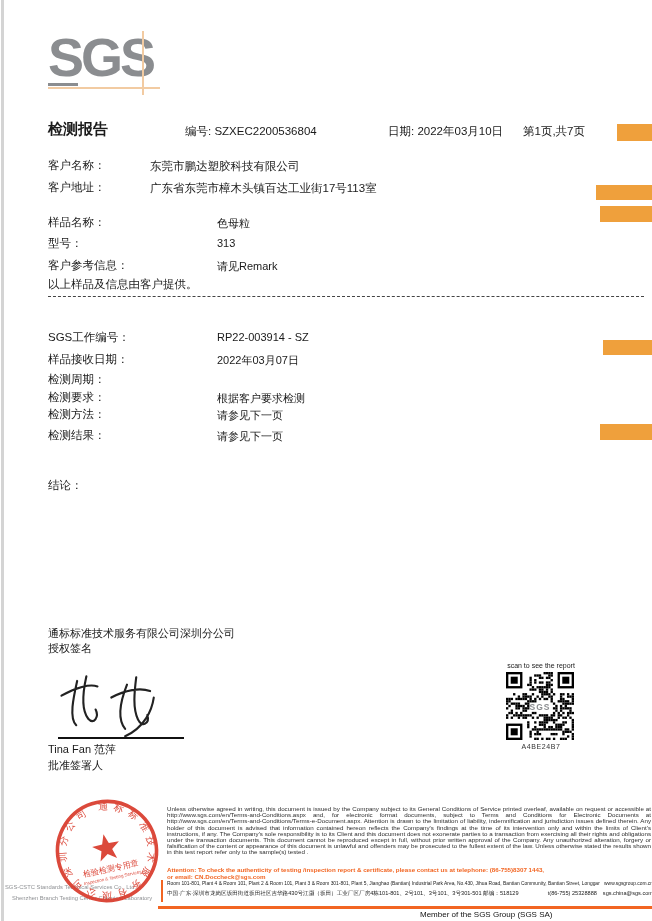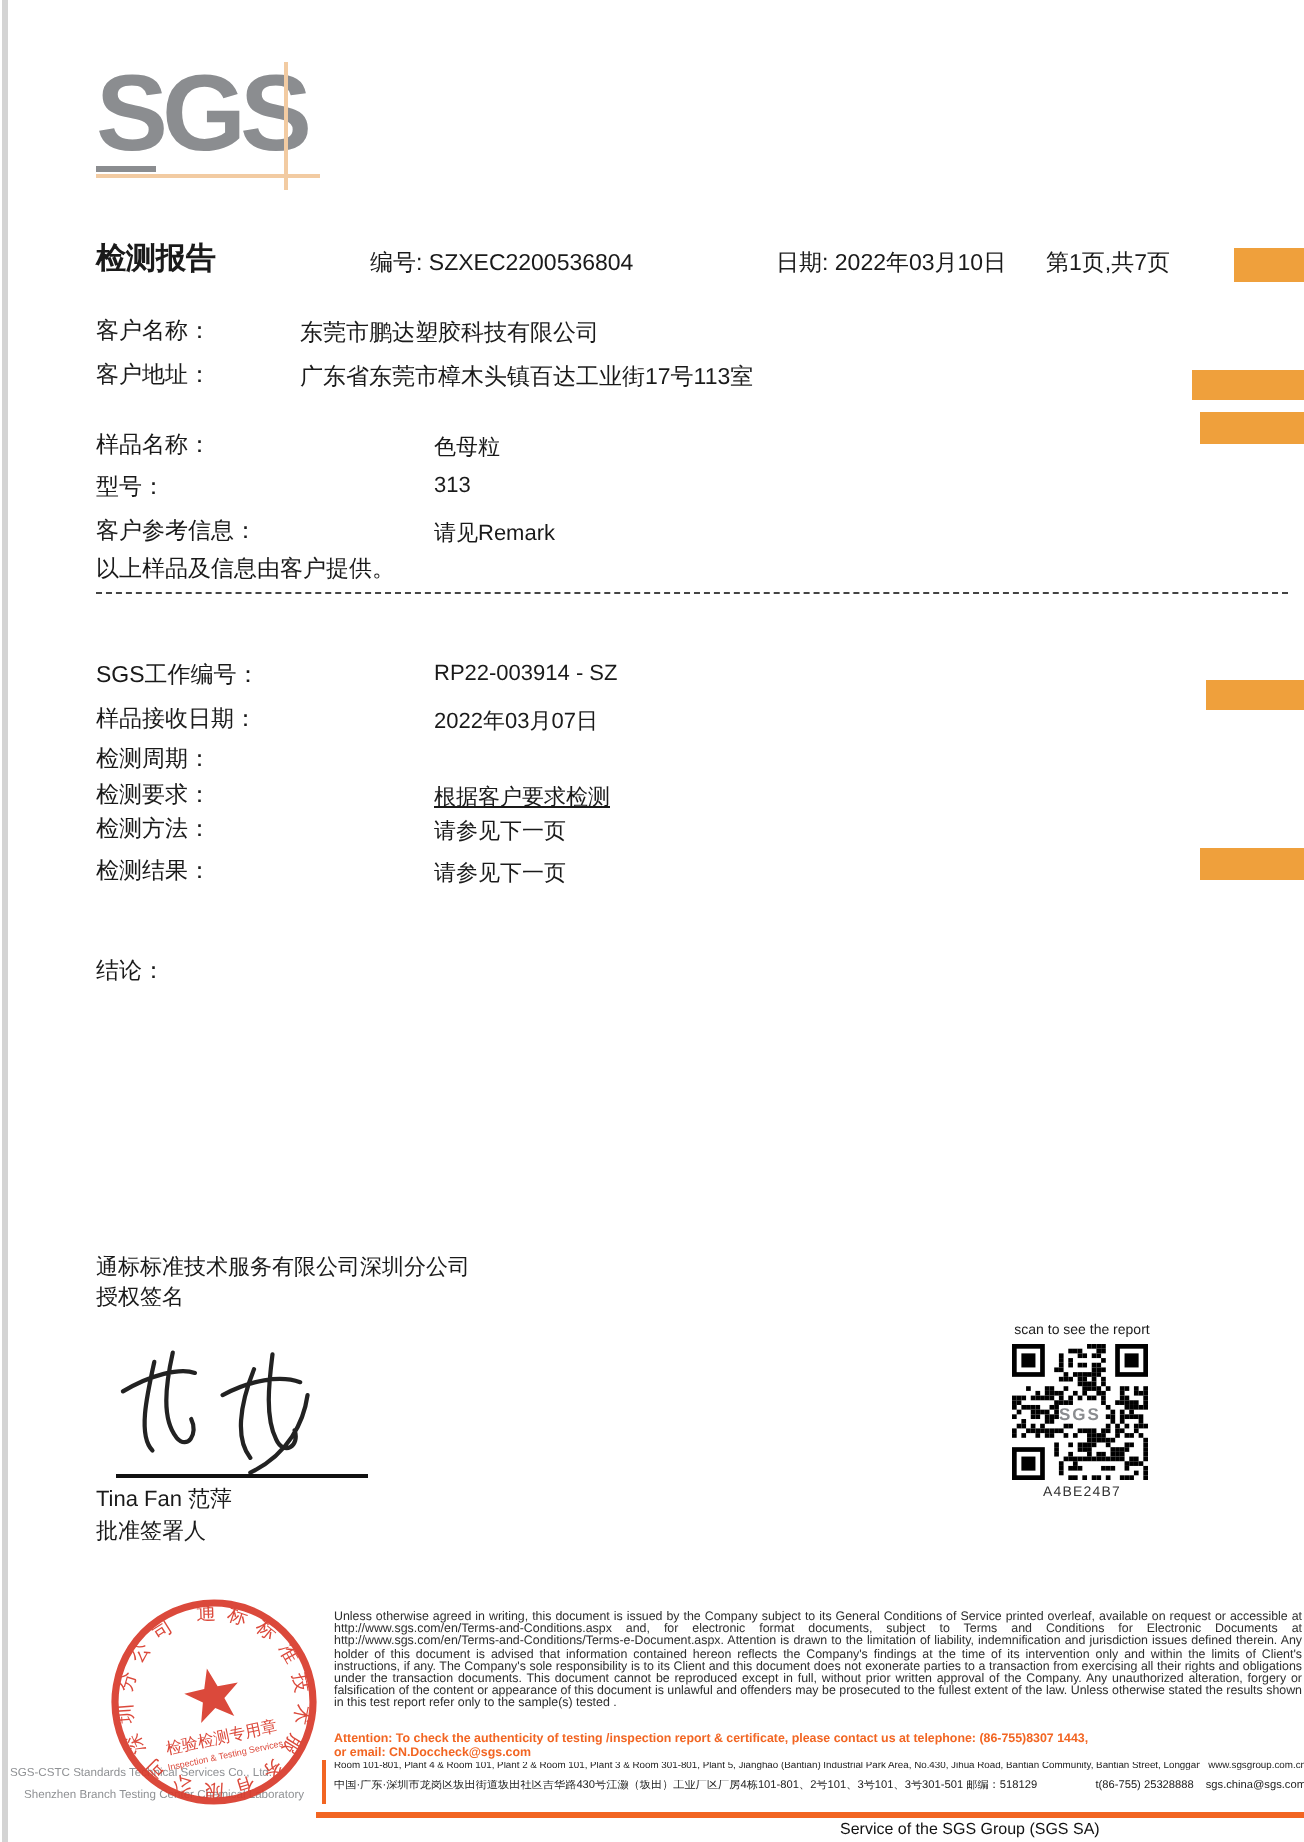--- a/index.html
+++ b/index.html
@@ -74,21 +74,21 @@
   <div class="abs lbl" style="left:48px;top:277px;">以上样品及信息由客户提供。</div>
 
   <div class="dashes" style="left:48px;top:296px;width:596px;"></div>
 
   <div class="abs lbl" style="left:48px;top:330px;">SGS工作编号：</div>
   <div class="abs val" style="left:177px;top:330.5px;">RP22-003914 - SZ</div>
   <div class="abs lbl" style="left:48px;top:352px;">样品接收日期：</div>
   <div class="abs val" style="left:177px;top:352.5px;">2022年03月07日</div>
   <div class="abs lbl" style="left:48px;top:372px;">检测周期：</div>
   <div class="abs lbl" style="left:48px;top:390px;">检测要求：</div>
-  <div class="abs val" style="left:177px;top:390.5px;text-decoration:underline;">根据客户要求检测</div>
+  <div class="abs val" style="left:177px;top:390.5px;">根据客户要求检测</div>
   <div class="abs lbl" style="left:48px;top:407px;">检测方法：</div>
   <div class="abs val" style="left:177px;top:407.5px;">请参见下一页</div>
   <div class="abs lbl" style="left:48px;top:428px;">检测结果：</div>
   <div class="abs val" style="left:177px;top:428.5px;">请参见下一页</div>
   <div class="abs lbl" style="left:48px;top:450px;margin-top:28px;">结论：</div>
 
   <div class="abs" style="left:48px;top:626px;font-size:11px;">通标标准技术服务有限公司深圳分公司</div>
   <div class="abs" style="left:48px;top:641px;font-size:11px;">授权签名</div>
   <svg class="abs sig-svg" style="left:55px;top:668px;" width="120" height="72" viewBox="0 0 130 78">
     <path d="M24,14 C20,32 15,54 23,62 M7,30 C22,21 38,17 46,20 M34,9 C30,27 28,45 36,55 C42,62 48,53 44,45"></path>
@@ -403,14 +403,14 @@
   <div class="abs addr-row" style="left:167px;top:881px;font-size:4.9px;line-height:5.2px;">
     <span class="grow">Room 101-801, Plant 4 &amp; Room 101, Plant 2 &amp; Room 101, Plant 3 &amp; Room 301-801, Plant 5, Jianghao (Bantian) Industrial Park Area, No.430, Jihua Road, Bantian Community, Bantian Street, Longgang District, Shenzhen, Guangdong, China 518129</span>
     <span style="margin-left:4px;">www.sgsgroup.com.cn</span>
   </div>
   <div class="abs addr-row" style="left:167px;top:890px;font-size:5.6px;line-height:6px;">
     <span class="grow">中国·广东·深圳市龙岗区坂田街道坂田社区吉华路430号江灏（坂田）工业厂区厂房4栋101-801、2号101、3号101、3号301-501 邮编：518129</span>
     <span style="margin-right:6px;">t(86-755) 25328888</span>
     <span>sgs.china@sgs.com</span>
   </div>
   <div class="orange-bar" style="left:158px;top:905.5px;width:494px;height:3px;"></div>
-  <div class="abs member" style="left:420px;top:909.5px;">Service of the SGS Group (SGS SA)</div>
+  <div class="abs member" style="left:420px;top:909.5px;">Member of the SGS Group (SGS SA)</div>
 </div>
 
 </body></html>

